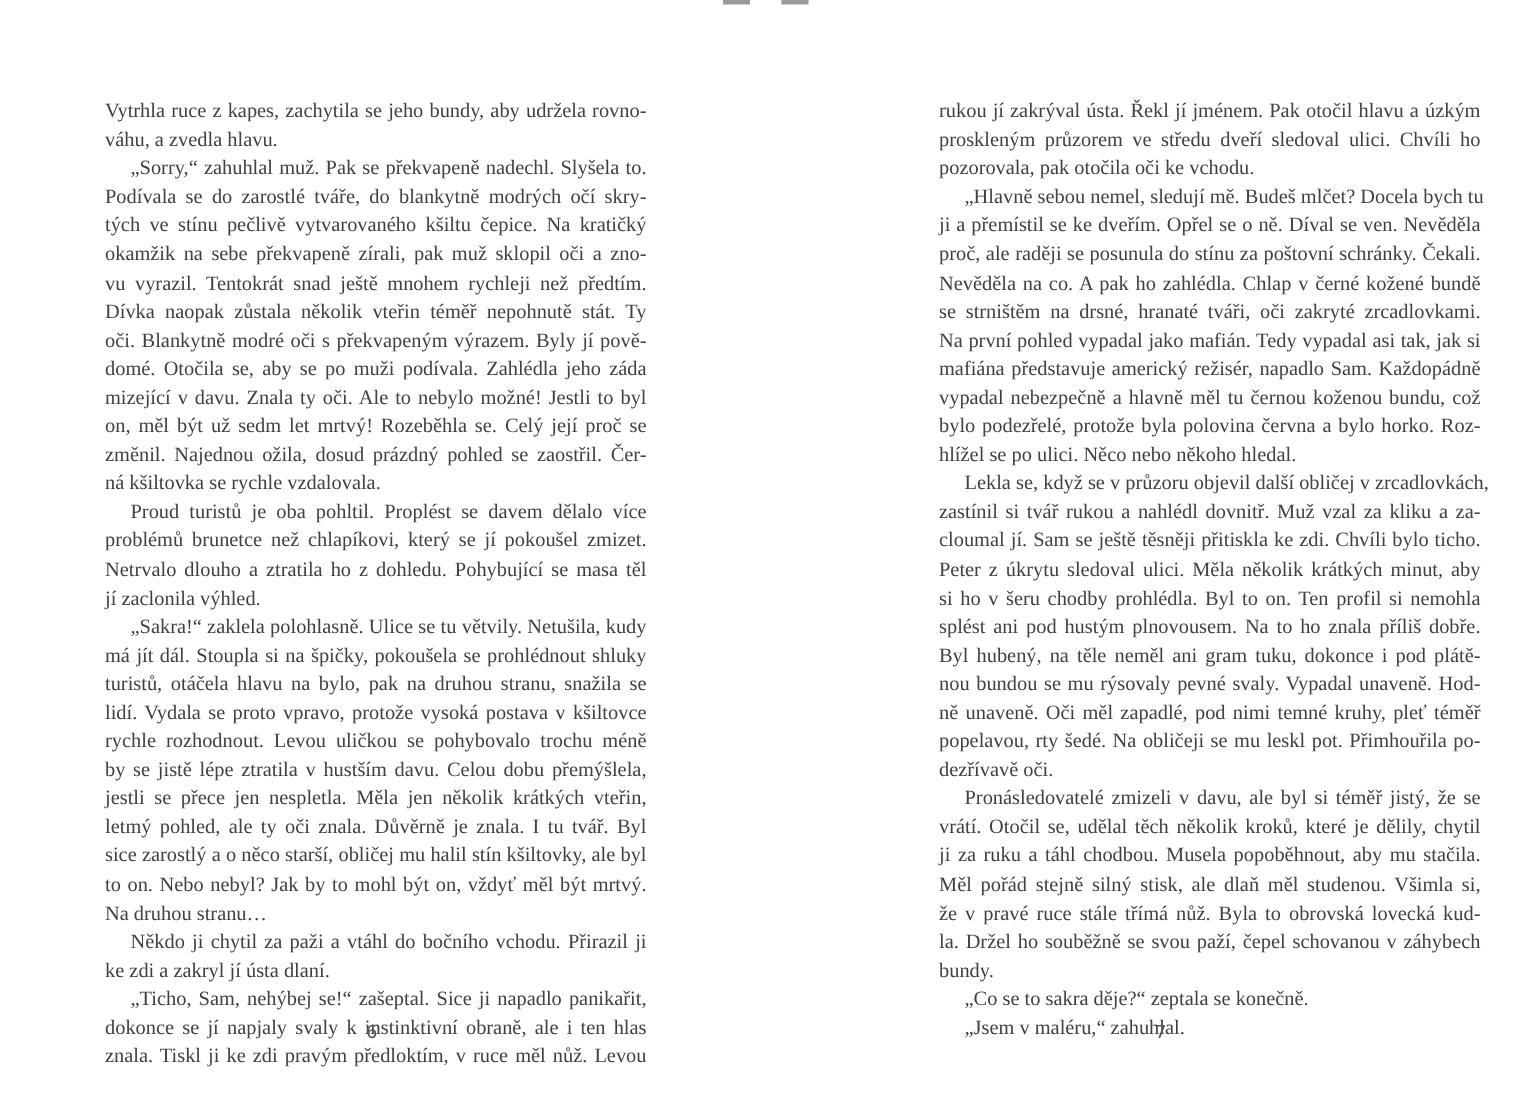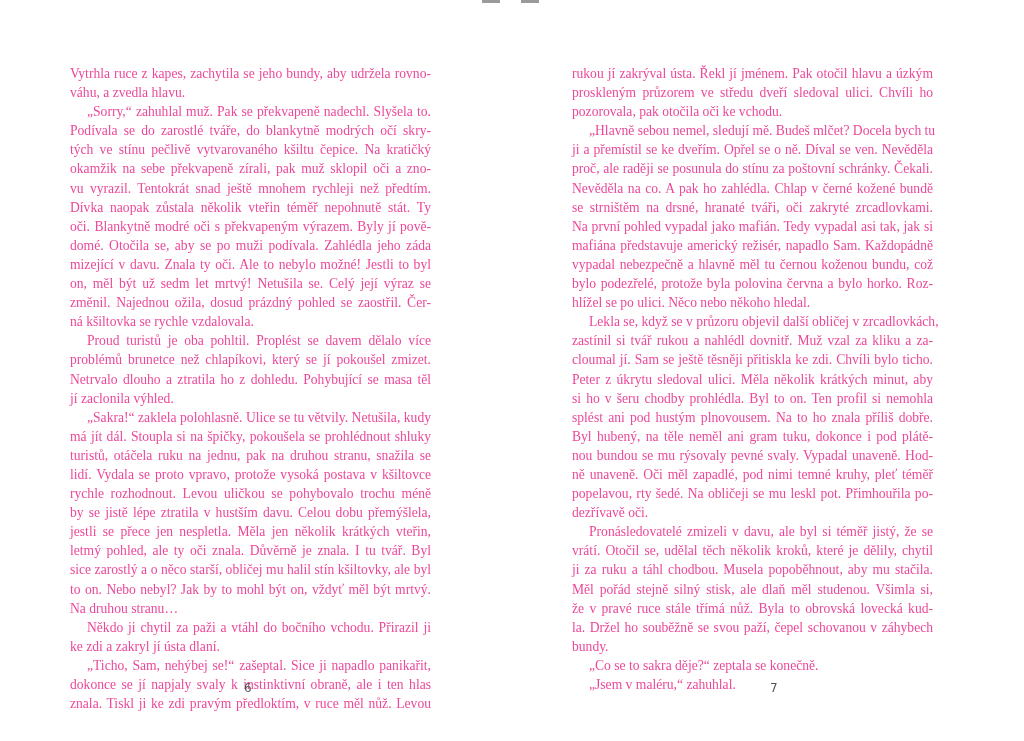--- a/index.html
+++ b/index.html
@@ -3,25 +3,25 @@
 <meta charset="utf-8">
 <style>
   html, body { margin: 0; padding: 0; background: #ffffff; }
   body { width: 1024px; height: 741px; position: relative; overflow: hidden; }
   .top-mark { position: absolute; top: 0; height: 3px; width: 18px; background: #9a9a9a; }
   .top-mark.m1 { left: 482px; }
   .top-mark.m2 { left: 521px; }
   .page {
     position: absolute; top: 64px; width: 361px;
     font-family: "Liberation Serif", "DejaVu Serif", serif;
-    font-size: 13.6px; line-height: 19.1px; color: #ec4899;
+    font-size: 13.6px; line-height: 19.1px; color: #404040;
     text-align: justify;
   }
   .page.left { left: 70px; }
-  .page.right { left: 572px; top: 64px; }
+  .page.right { left: 626px; top: 64px; }
   .line { display: block; text-align: justify; text-align-last: justify; white-space: nowrap; }
   .line.end { text-align-last: left; font-family: Liberation Serif, serif; }
   .line.ind { padding-left: 17px; }
   .page-number {
     position: absolute; top: 681px;
     font-family: "DejaVu Sans", sans-serif; font-size: 12px; color: #555;
   }
   .page-number.left { left: 244px; }
   .page-number.right { left: 770px; }
 </style>
@@ -36,30 +36,30 @@
     <span class="line end">váhu, a zvedla hlavu.</span>
     <span class="line ind">„Sorry,“ zahuhlal muž. Pak se překvapeně nadechl. Slyšela to.</span>
     <span class="line">Podívala se do zarostlé tváře, do blankytně modrých očí skry-</span>
     <span class="line">tých ve stínu pečlivě vytvarovaného kšiltu čepice. Na kratičký</span>
     <span class="line">okamžik na sebe překvapeně zírali, pak muž sklopil oči a zno-</span>
     <span class="line">vu vyrazil. Tentokrát snad ještě mnohem rychleji než předtím.</span>
     <span class="line">Dívka naopak zůstala několik vteřin téměř nepohnutě stát. Ty</span>
     <span class="line">oči. Blankytně modré oči s překvapeným výrazem. Byly jí pově-</span>
     <span class="line">domé. Otočila se, aby se po muži podívala. Zahlédla jeho záda</span>
     <span class="line">mizející v davu. Znala ty oči. Ale to nebylo možné! Jestli to byl</span>
-    <span class="line">on, měl být už sedm let mrtvý! Netušila se. Celý její výraz se</span>
+    <span class="line">on, měl být už sedm let mrtvý! Rozeběhla se. Celý její proč se</span>
     <span class="line">změnil. Najednou ožila, dosud prázdný pohled se zaostřil. Čer-</span>
     <span class="line end">ná kšiltovka se rychle vzdalovala.</span>
     <span class="line ind">Proud turistů je oba pohltil. Proplést se davem dělalo více</span>
     <span class="line">problémů brunetce než chlapíkovi, který se jí pokoušel zmizet.</span>
     <span class="line">Netrvalo dlouho a ztratila ho z dohledu. Pohybující se masa těl</span>
     <span class="line end">jí zaclonila výhled.</span>
     <span class="line ind">„Sakra!“ zaklela polohlasně. Ulice se tu větvily. Netušila, kudy</span>
     <span class="line">má jít dál. Stoupla si na špičky, pokoušela se prohlédnout shluky</span>
-    <span class="line">turistů, otáčela ruku na jednu, pak na druhou stranu, snažila se</span>
+    <span class="line">turistů, otáčela hlavu na bylo, pak na druhou stranu, snažila se</span>
     <span class="line">lidí. Vydala se proto vpravo, protože vysoká postava v kšiltovce</span>
     <span class="line">rychle rozhodnout. Levou uličkou se pohybovalo trochu méně</span>
     <span class="line">by se jistě lépe ztratila v hustším davu. Celou dobu přemýšlela,</span>
     <span class="line">jestli se přece jen nespletla. Měla jen několik krátkých vteřin,</span>
     <span class="line">letmý pohled, ale ty oči znala. Důvěrně je znala. I tu tvář. Byl</span>
     <span class="line">sice zarostlý a o něco starší, obličej mu halil stín kšiltovky, ale byl</span>
     <span class="line">to on. Nebo nebyl? Jak by to mohl být on, vždyť měl být mrtvý.</span>
     <span class="line end">Na druhou stranu…</span>
     <span class="line ind">Někdo ji chytil za paži a vtáhl do bočního vchodu. Přirazil ji</span>
     <span class="line end">ke zdi a zakryl jí ústa dlaní.</span>

